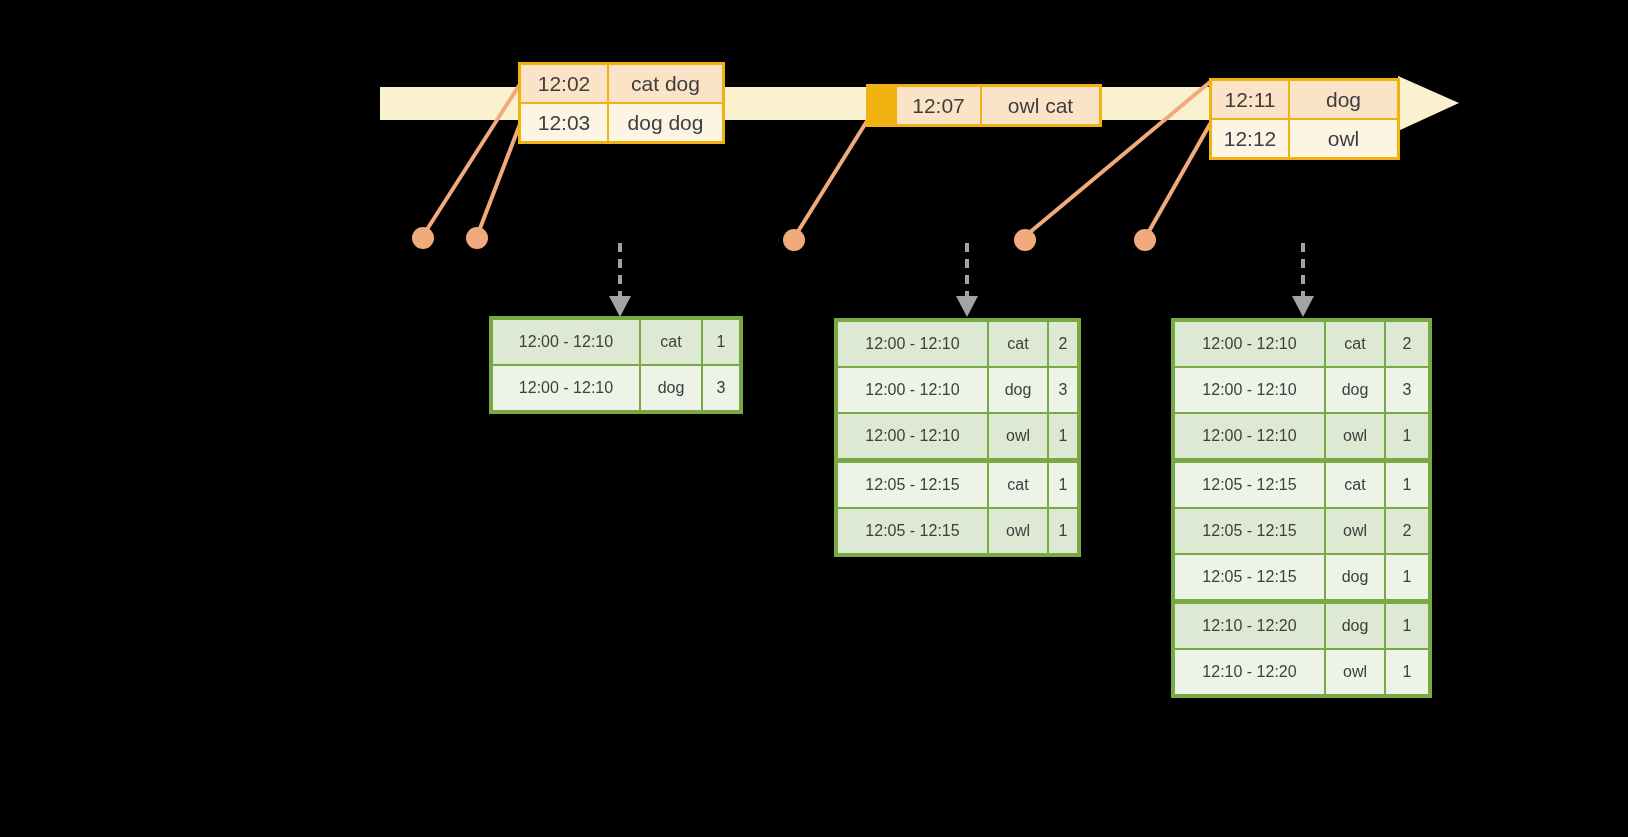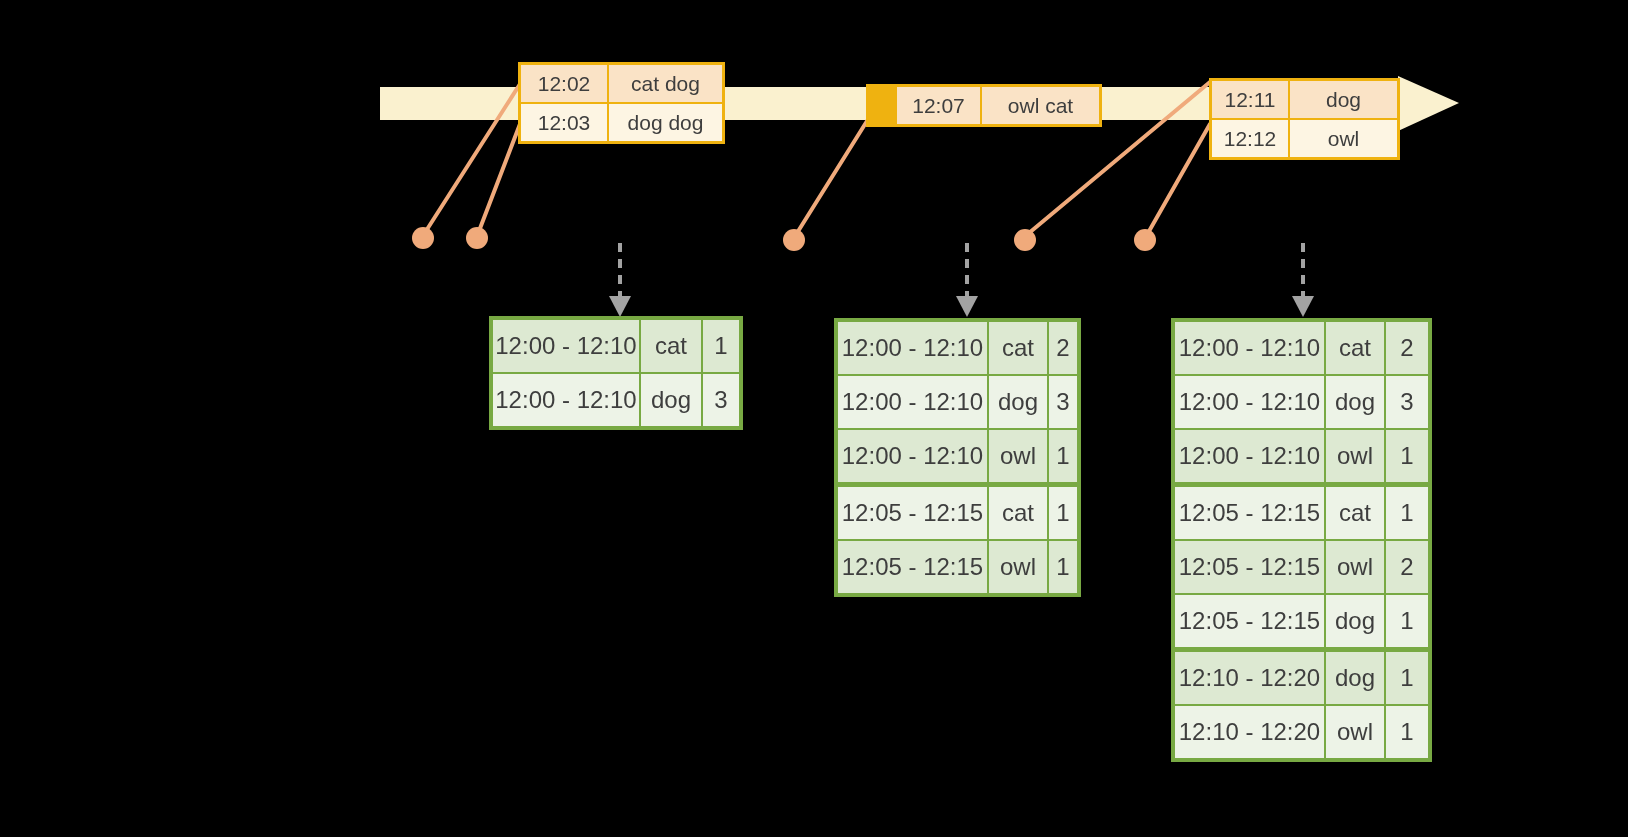--- a/index.html
+++ b/index.html
@@ -35,21 +35,21 @@
   
   .res-table {
     position:absolute; display:flex; flex-direction:column; gap:2px;
     background:var(--result-border); border:4px solid var(--result-border);
     z-index:3;
   }
   .res-row { display:grid; gap:2px; }
   .res-row.group-start { margin-top:3px; }
   .res-cell {
     display:flex; align-items:center; justify-content:center;
-    height:52px; font-size:24px; color:var(--text);
+    height:44px; font-size:16px; color:var(--text);
   }
   .res-odd  { background:var(--result-row-odd); }
   .res-even { background:var(--result-row-even); }
 </style>
 </head>
 <body>
 
 <div id="canvas">
 
   <div class="timeline-bar"></div>

